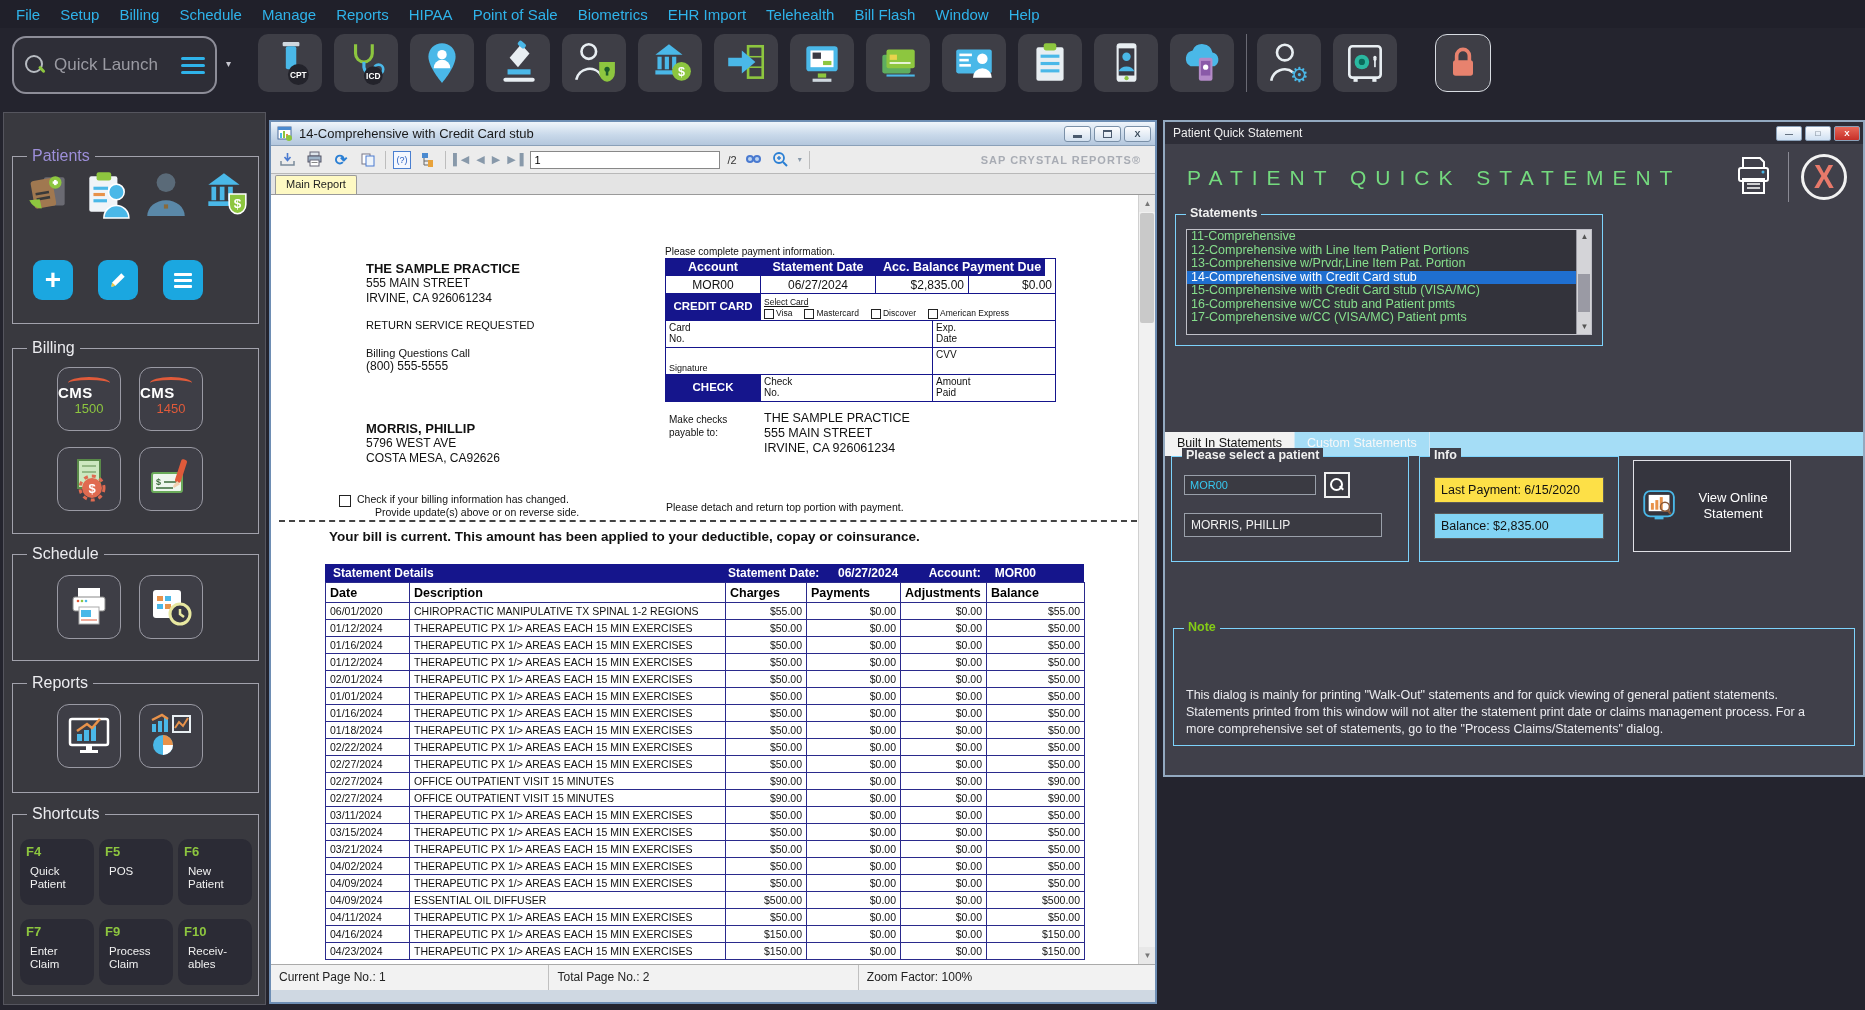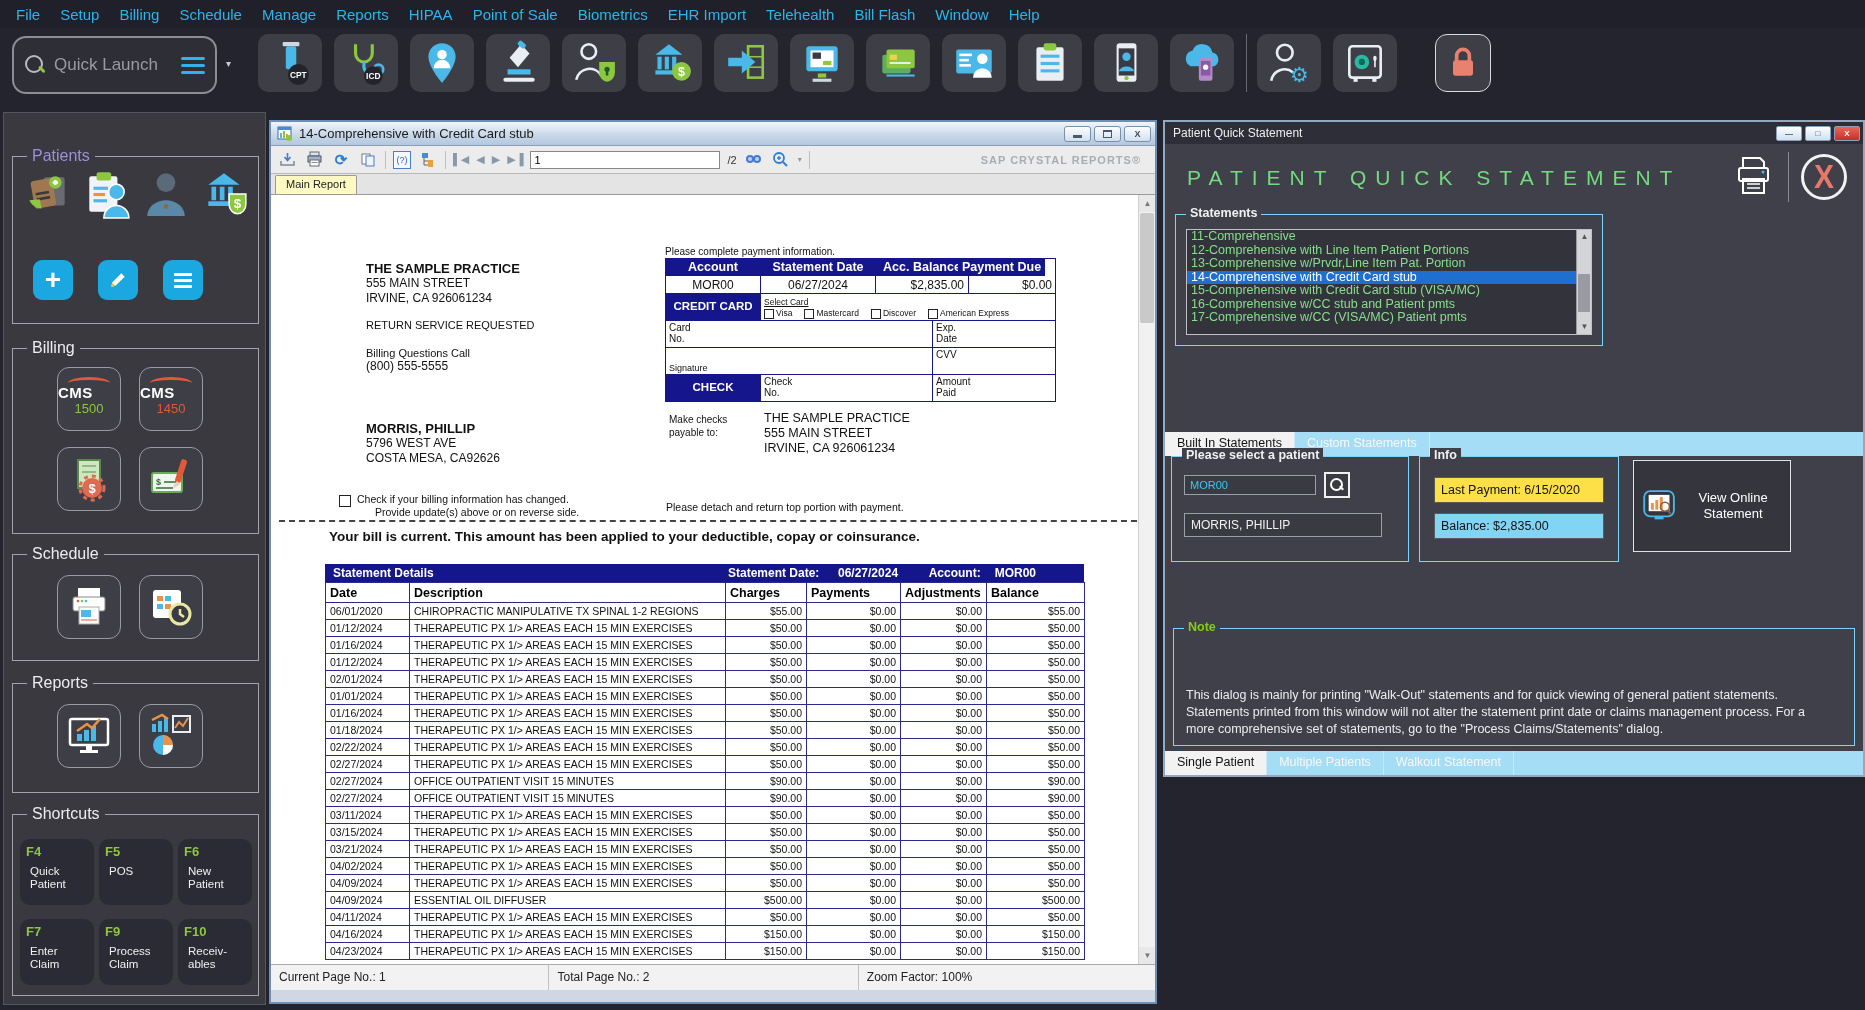--- a/index.html
+++ b/index.html
@@ -1050,22 +1050,14 @@
         <rect x="17" y="38" width="12" height="4" fill="#4ab8e8"></rect>
       </svg>
       <span class="vo-label">View Online Statement</span>
     </div>
 
     <div class="qgrp g-note">
       <span class="qgrp-label red">Note</span>
       <div class="note-text">This dialog is mainly for printing "Walk-Out" statements and for quick viewing of general patient statements. Statements printed from this window will not alter the statement print date or claims management process. For a more comprehensive set of statements, go to the "Process Claims/Statements" dialog.</div>
     </div>
 
-    <div class="tabstrip bottom">
-      <div style="display:flex;">
-
-      <span class="qtab selected">Single Patient</span>
-          <span class="qtab">Multiple Patients</span>
-          <span class="qtab">Walkout Statement</span>
-        </div>
-    </div>
   </div>
 </div>
 
 </body></html>

